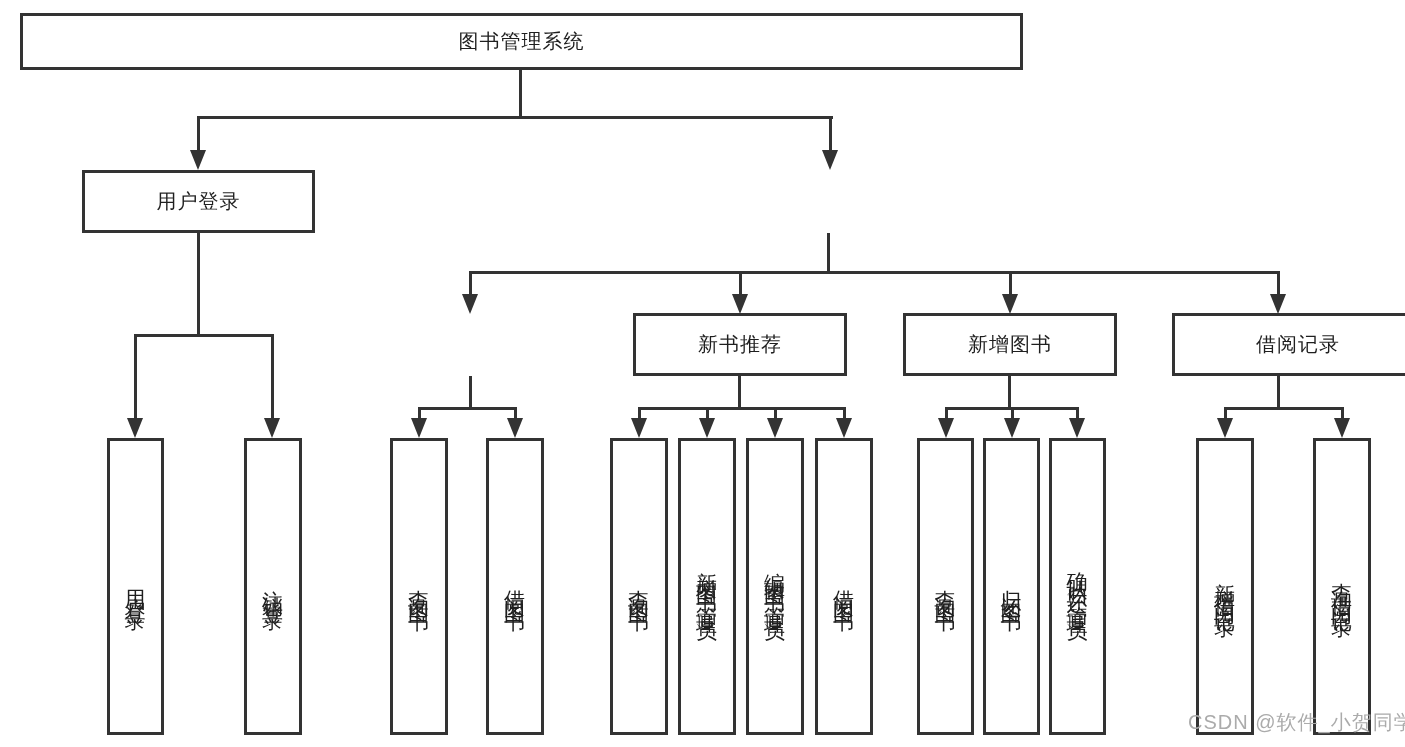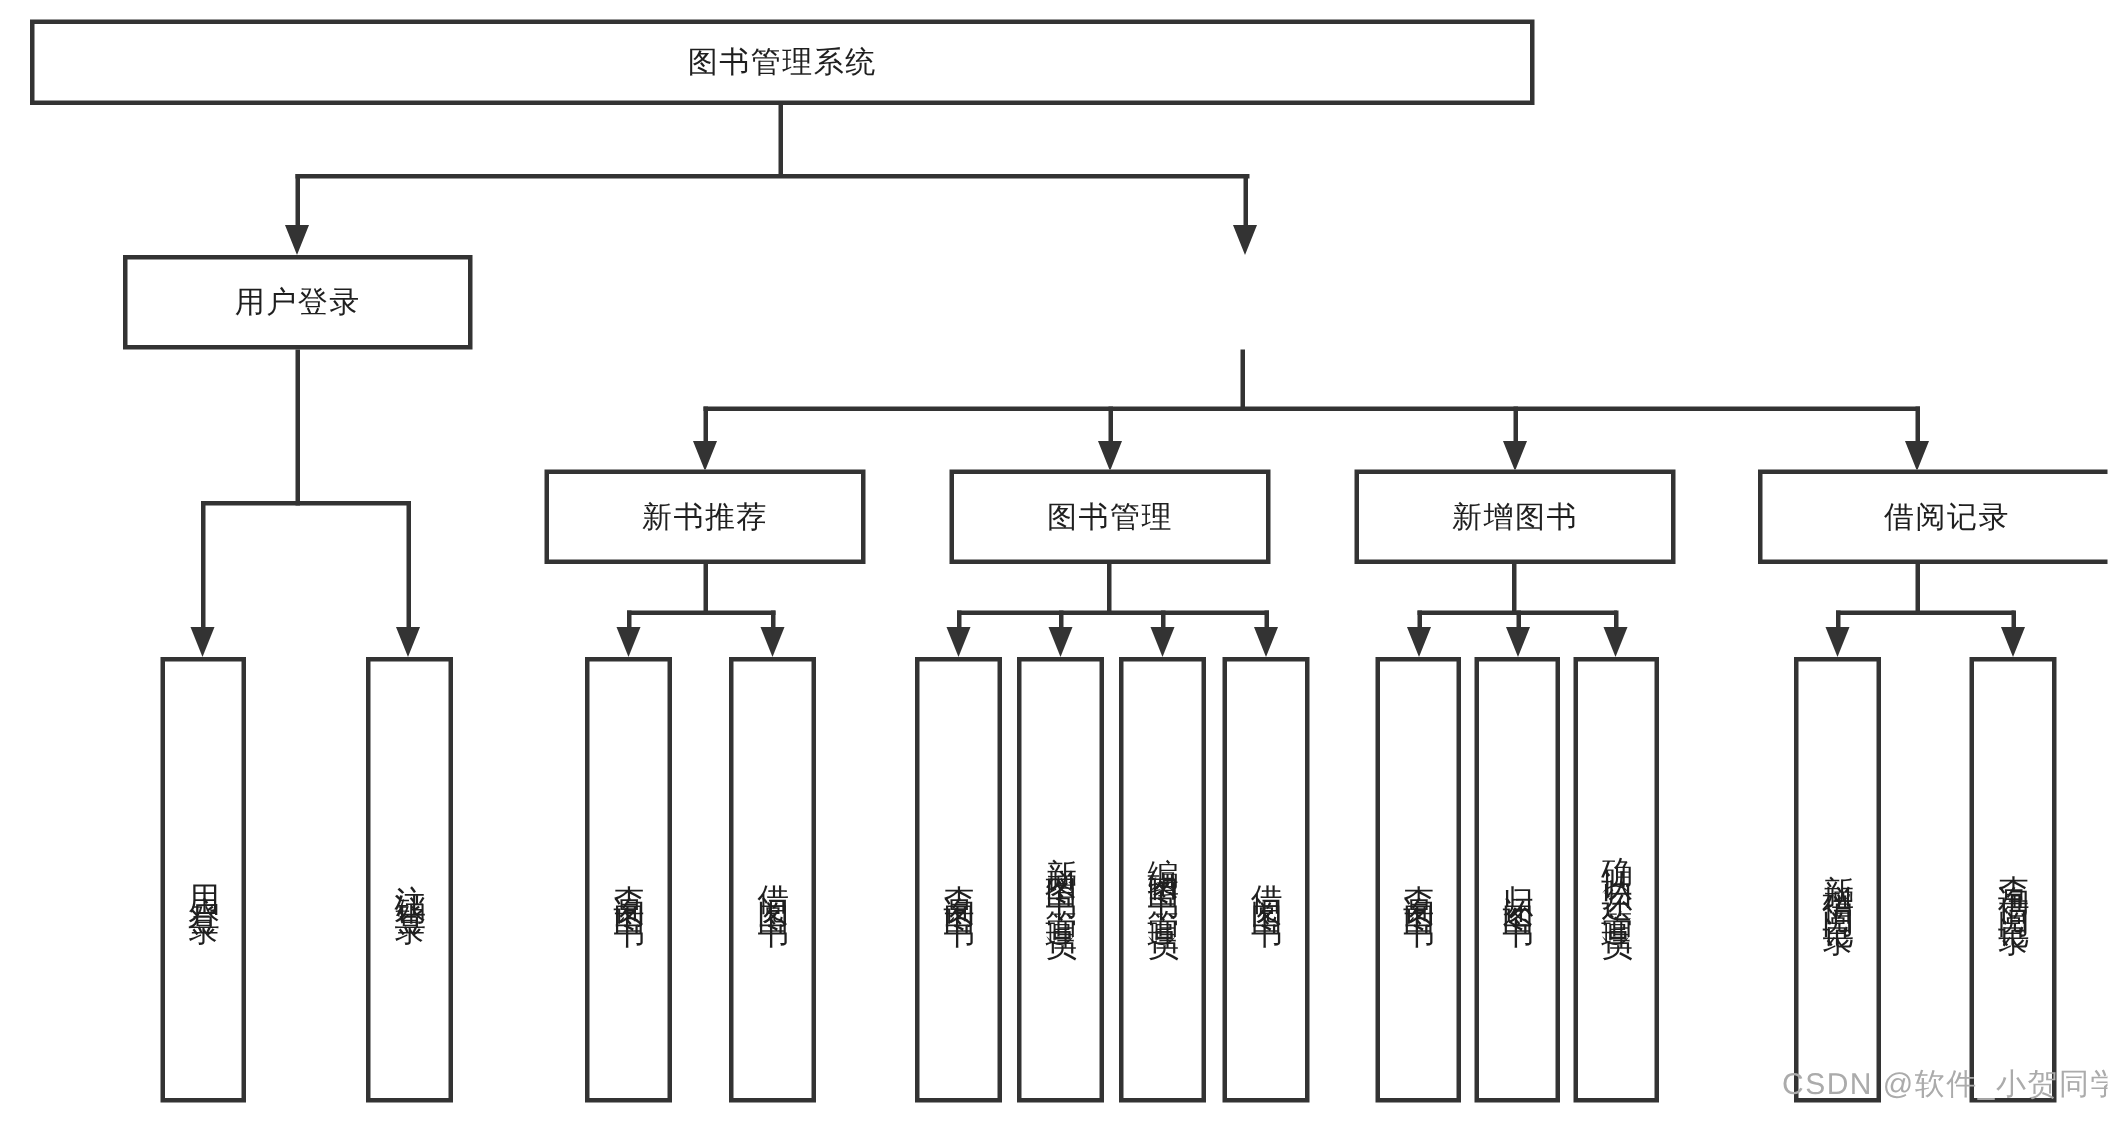--- a/index.html
+++ b/index.html
@@ -84,25 +84,22 @@
     </div>
   <div class="arrow" style="left:1002px; top:271px; height:43px">
       <i class="stem"></i>
       <i class="head"></i>
     </div>
   <div class="arrow" style="left:1270px; top:271px; height:43px">
       <i class="stem"></i>
       <i class="head"></i>
     </div>
 
-  <div class="box hbox" style="left:363px; top:313px; width:214px; height:63px">
+  <div class="box hbox" style="left:633px; top:313px; width:214px; height:63px">
     <span>新书推荐</span>
-  </div>
-  <div class="box hbox" style="left:633px; top:313px; width:214px; height:63px">
-    <span>图书管理</span>
   </div>
   <div class="box hbox" style="left:903px; top:313px; width:214px; height:63px">
     <span>新增图书</span>
   </div>
   <div class="box hbox" style="left:1172px; top:313px; width:252px; height:63px">
     <span>借阅记录</span>
   </div>
 
   <div class="vline" style="left:469px; top:376px; height:34px"></div>
   <div class="hline" style="left:418px; top:407px; width:99px"></div>

